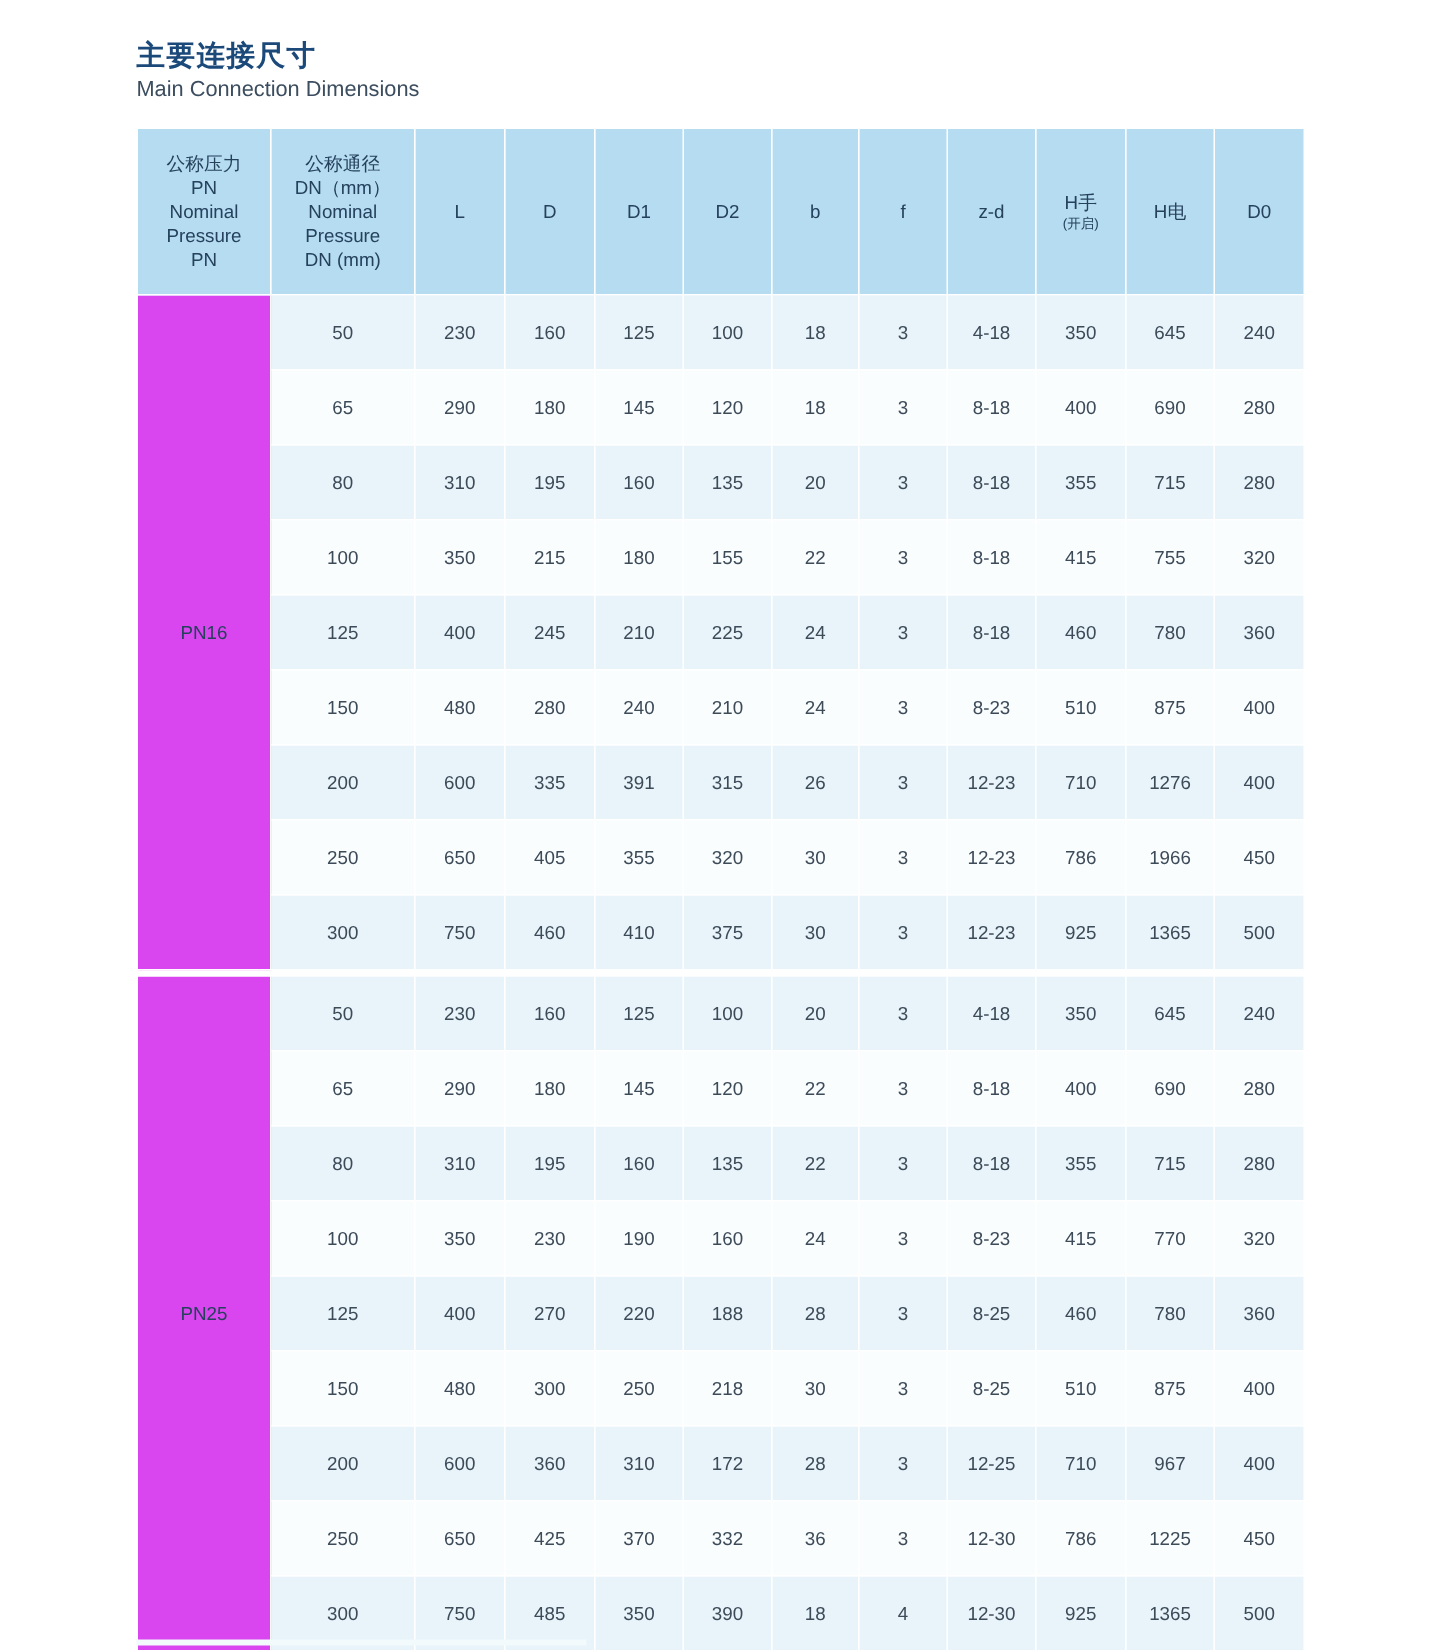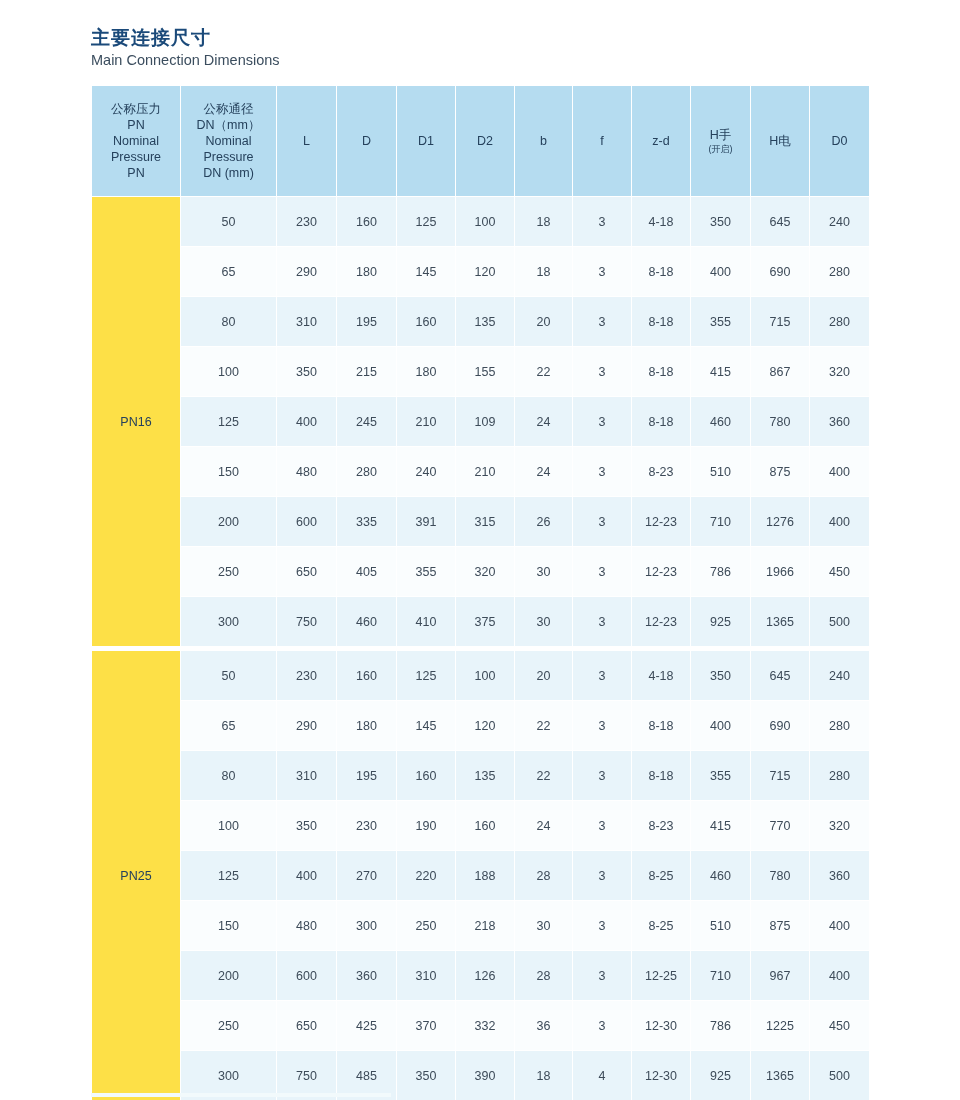--- a/index.html
+++ b/index.html
@@ -78,21 +78,21 @@
   thead th .hdr-line { display: block; white-space: nowrap; }
   thead th .hdr-sub {
     display: block;
     font-size: 9px;
     line-height: 11px;
     margin-top: 1px;
   }
 
   
   td.pn-label {
-    background: #fde047;
+    background: #d946ef;
     color: #25415c;
     font-size: 12.5px;
     border-color: #ffffff;
   }
 
   
   td.cell {
     height: 49px;
     color: #3d4b59;
     font-size: 12.5px;
@@ -238,29 +238,29 @@
           <tr class="plain">
             <td class="cell">100</td>
             <td class="cell">350</td>
             <td class="cell">215</td>
             <td class="cell">180</td>
             <td class="cell">155</td>
             <td class="cell">22</td>
             <td class="cell">3</td>
             <td class="cell">8-18</td>
             <td class="cell">415</td>
-            <td class="cell">867</td>
+            <td class="cell">755</td>
             <td class="cell">320</td>
           </tr>
           <tr class="tint">
             <td class="cell">125</td>
             <td class="cell">400</td>
             <td class="cell">245</td>
             <td class="cell">210</td>
-            <td class="cell">109</td>
+            <td class="cell">225</td>
             <td class="cell">24</td>
             <td class="cell">3</td>
             <td class="cell">8-18</td>
             <td class="cell">460</td>
             <td class="cell">780</td>
             <td class="cell">360</td>
           </tr>
           <tr class="plain">
             <td class="cell">150</td>
             <td class="cell">480</td>
@@ -393,21 +393,21 @@
             <td class="cell">8-25</td>
             <td class="cell">510</td>
             <td class="cell">875</td>
             <td class="cell">400</td>
           </tr>
           <tr class="tint">
             <td class="cell">200</td>
             <td class="cell">600</td>
             <td class="cell">360</td>
             <td class="cell">310</td>
-            <td class="cell">126</td>
+            <td class="cell">172</td>
             <td class="cell">28</td>
             <td class="cell">3</td>
             <td class="cell">12-25</td>
             <td class="cell">710</td>
             <td class="cell">967</td>
             <td class="cell">400</td>
           </tr>
           <tr class="plain">
             <td class="cell">250</td>
             <td class="cell">650</td>

